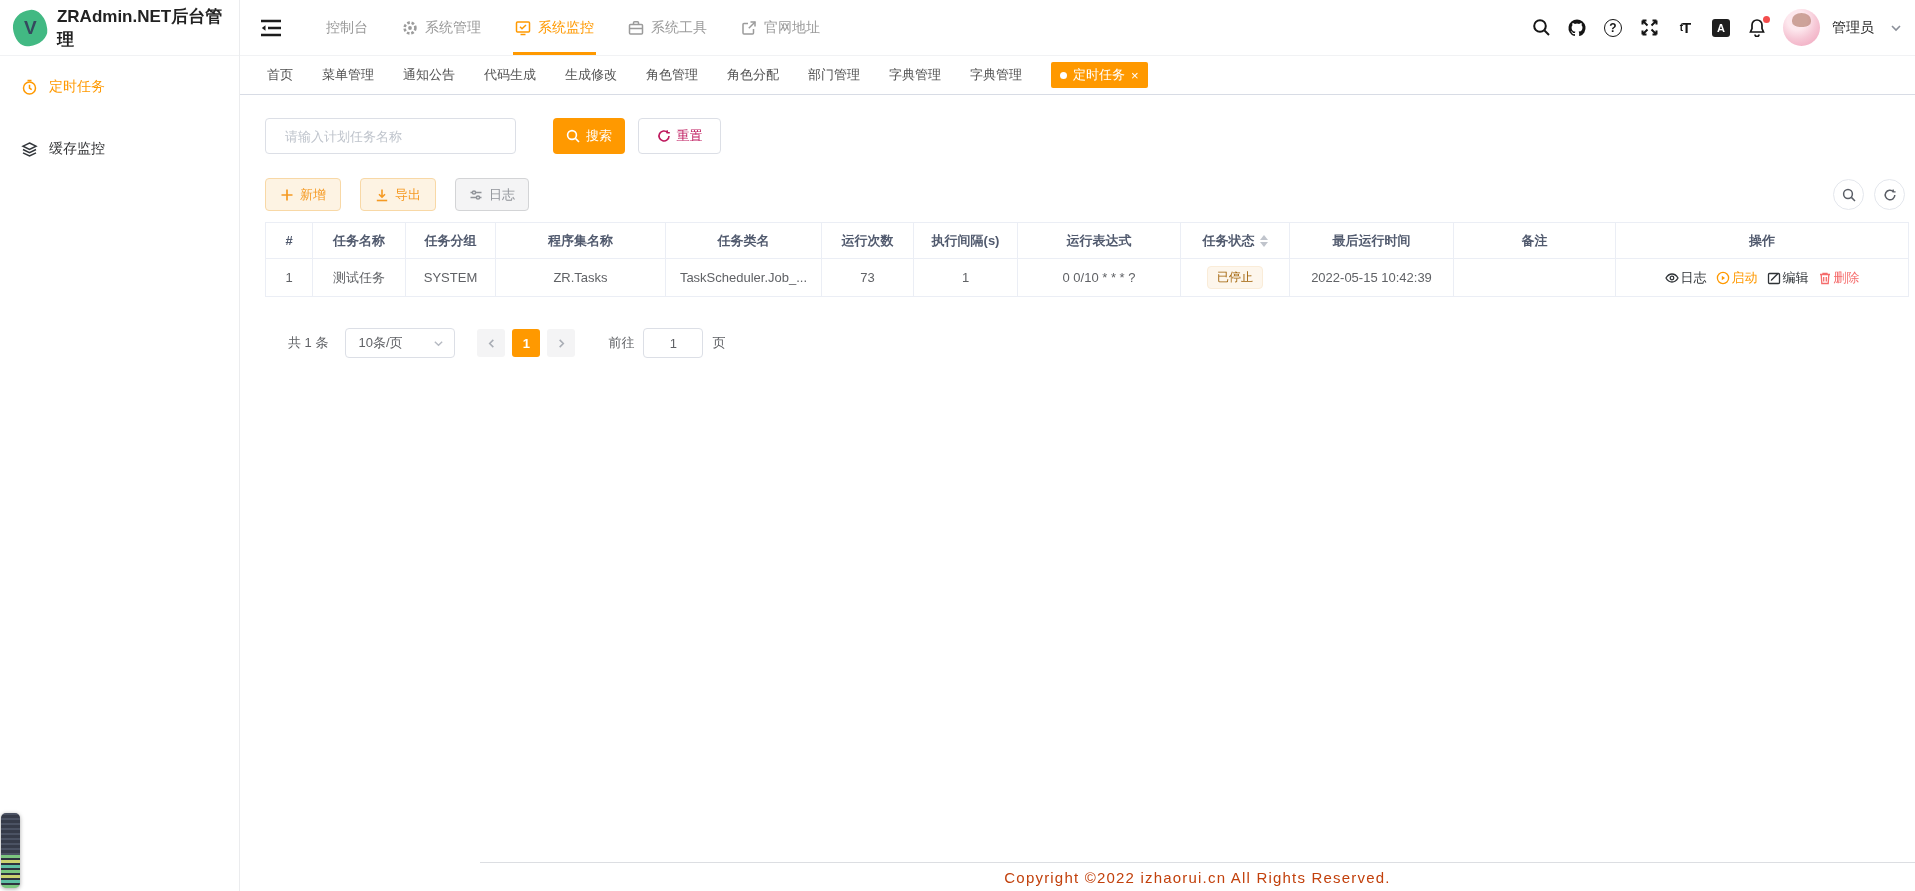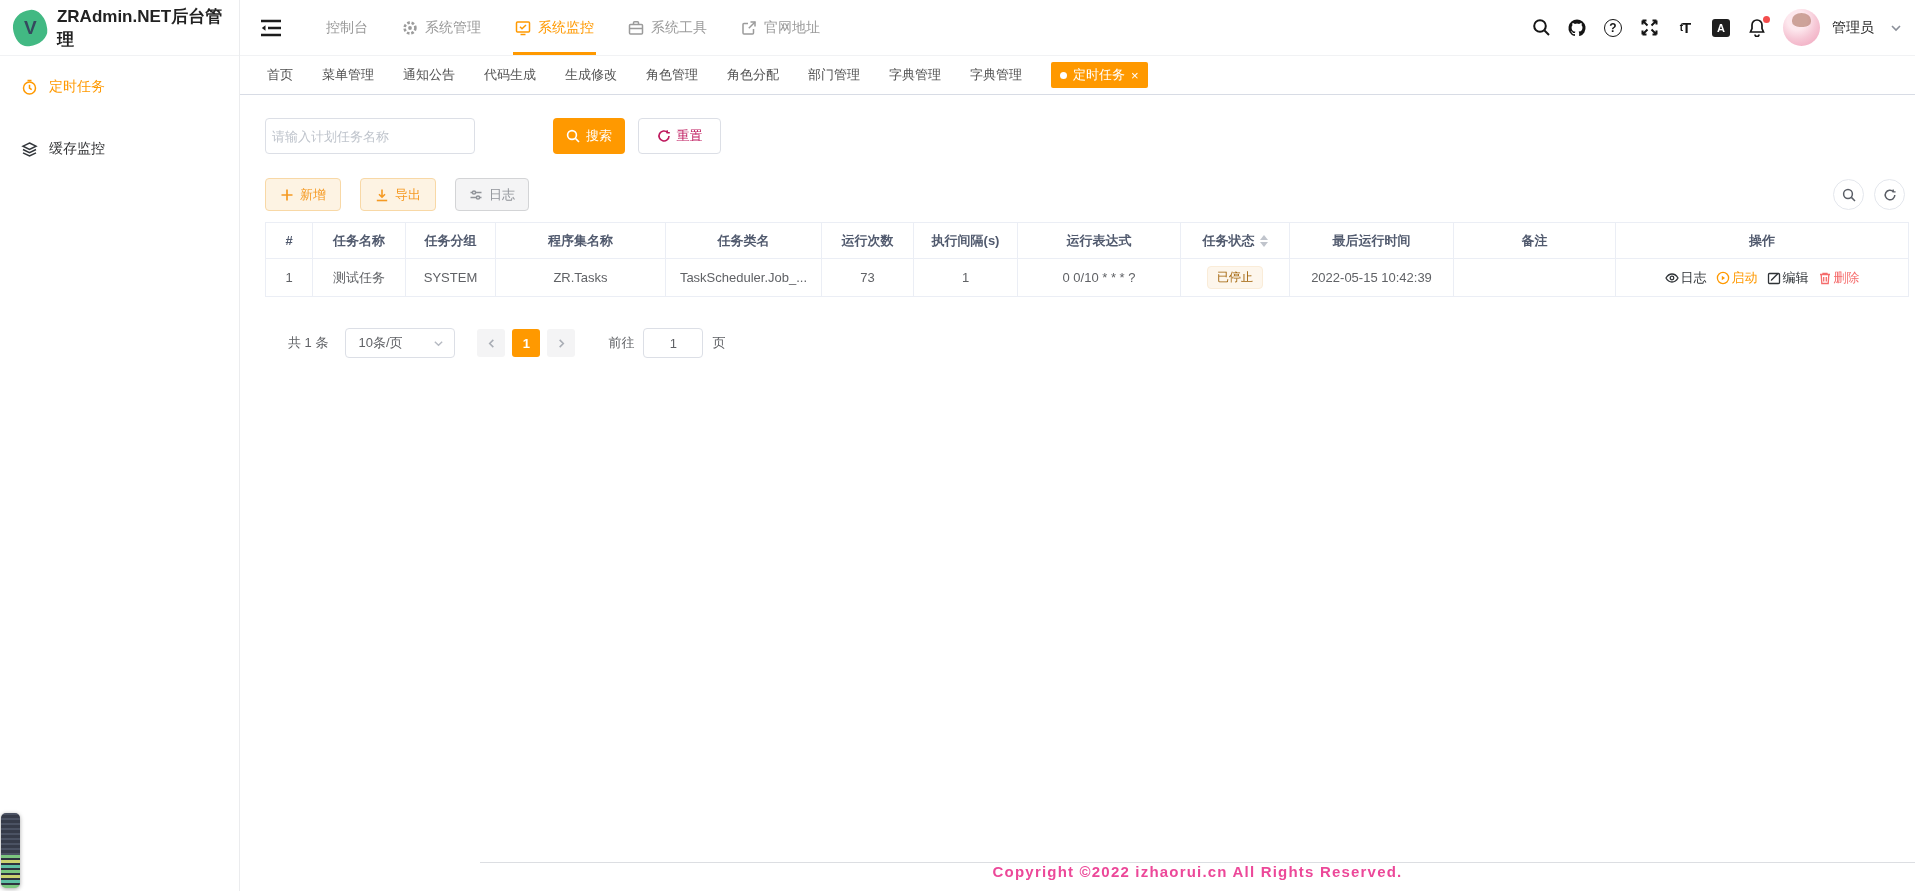--- a/index.html
+++ b/index.html
@@ -52,22 +52,22 @@
   .tabbar { position:absolute; left:240px; top:56px; width:1675px; height:39px; background:#fff; border-bottom:1px solid #d8dce5;
             display:flex; align-items:center; padding-left:27px; gap:29px; }
   .tab { font-size:13px; color:#515151; cursor:pointer; white-space:nowrap; }
   .tab.active { background:#ff9900; color:#fff; border-radius:2px; padding:4px 9px; display:flex; align-items:center; gap:6px; }
   .tab-dot { width:7px; height:7px; border-radius:50%; background:#fff; flex:none; }
   .tab-close { font-size:13px; line-height:1; cursor:pointer; }
 
   
   .content { position:absolute; left:240px; top:95px; width:1675px; height:796px; background:#fff; }
 
-  .search-input { position:absolute; left:25px; top:23px; width:210px; height:36px; border:1px solid #dcdfe6; border-radius:4px;
-                  padding:0 6px; font-size:13px; color:#606266; outline:none; font-family:inherit; }
+  .search-input { position:absolute; left:25px; top:23px; width:251px; height:36px; border:1px solid #dcdfe6; border-radius:4px;
+                  padding:0 19px; font-size:13px; color:#606266; outline:none; font-family:inherit; }
   .search-input::placeholder { color:#bfc4cc; }
   .btn { display:inline-flex; align-items:center; justify-content:center; gap:6px; border-radius:4px; font-size:13px; cursor:pointer;
          border:1px solid transparent; font-family:inherit; background:#fff; }
   .btn-search { position:absolute; left:313px; top:23px; width:72px; height:36px; background:#ff9900; color:#fff; }
   .btn-reset  { position:absolute; left:398px; top:23px; width:83px; height:36px; border-color:#dcdfe6; color:#be185d; }
   .btn-row { position:absolute; left:25px; top:83px; display:flex; }
   .btn-add    { width:76px; height:33px; background:#fdf3e3; border-color:#f8d8a6; color:#f59a23; margin-right:19px; }
   .btn-export { width:76px; height:33px; background:#fdf3e3; border-color:#f8d8a6; color:#f59a23; margin-right:19px; }
   .btn-log    { width:74px; height:33px; background:#f4f4f5; border-color:#d3d4d6; color:#909399; }
   .circle-btn { position:absolute; top:84px; width:31px; height:31px; border:1px solid #e4e7ed; border-radius:50%; background:#fff;
@@ -103,21 +103,21 @@
   .pg-prev { margin-left:22px; } .pg-next { margin-left:7px; }
   .pg-page { width:28px; height:28px; border-radius:3px; background:#ff9900; color:#fff; font-weight:bold; margin-left:7px;
              display:flex; align-items:center; justify-content:center; cursor:pointer; }
   .pg-goto { margin-left:33px; }
   .pg-input { width:60px; height:30px; border:1px solid #dcdfe6; border-radius:4px; margin-left:9px; text-align:center;
               font-size:13px; color:#606266; outline:none; font-family:inherit; }
   .pg-unit { margin-left:9px; }
 
   
   .footer { position:absolute; left:240px; right:0; bottom:0; height:29px; border-top:1px solid #dcdee2; background:#fff;
-            display:flex; justify-content:center; color:#ec4899; font-size:15px; letter-spacing:1.2px;font-weight:bold; }
+            display:flex; align-items:center; justify-content:center; color:#c2410c; font-size:15px; letter-spacing:1.2px; }
 
   
   .mini-widget { position:absolute; left:1px; top:813px; width:19px; height:75px; border-radius:5px; z-index:20; cursor:pointer;
     background:
       repeating-linear-gradient(180deg,#4b5263 0 2px,#363b49 2px 5px) top/100% 42px no-repeat,
       repeating-linear-gradient(180deg,#7cc67f 0 3px,#2e3340 3px 5px,#ccd26f 5px 8px,#2e3340 8px 10px,#5fbfa4 10px 13px,#2e3340 13px 15px) bottom/100% 33px no-repeat,
       #363b49;
     box-shadow:0 1px 4px rgba(0,0,0,.35);
   }
 </style>

